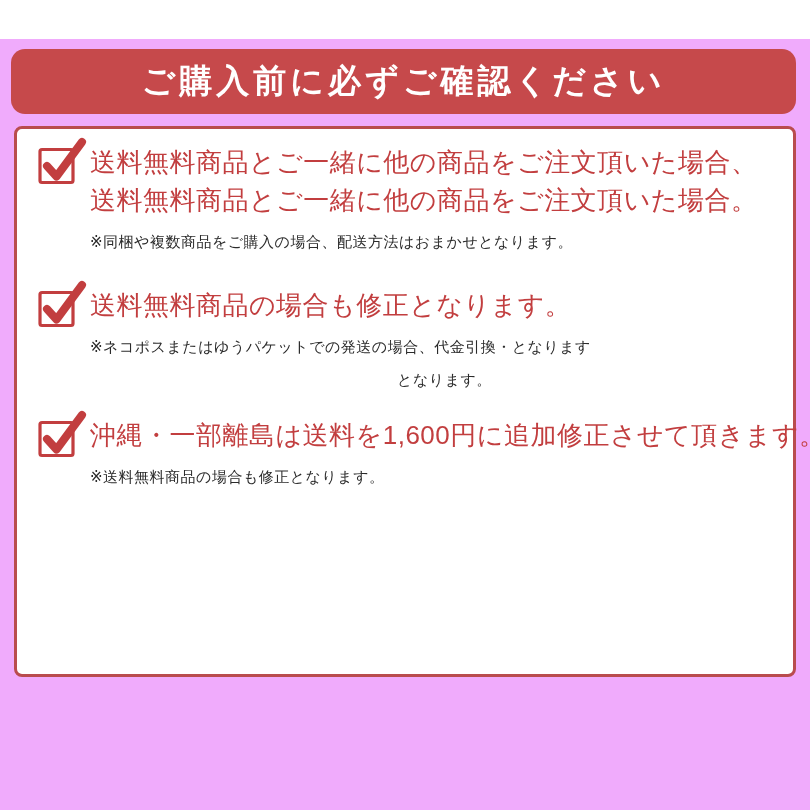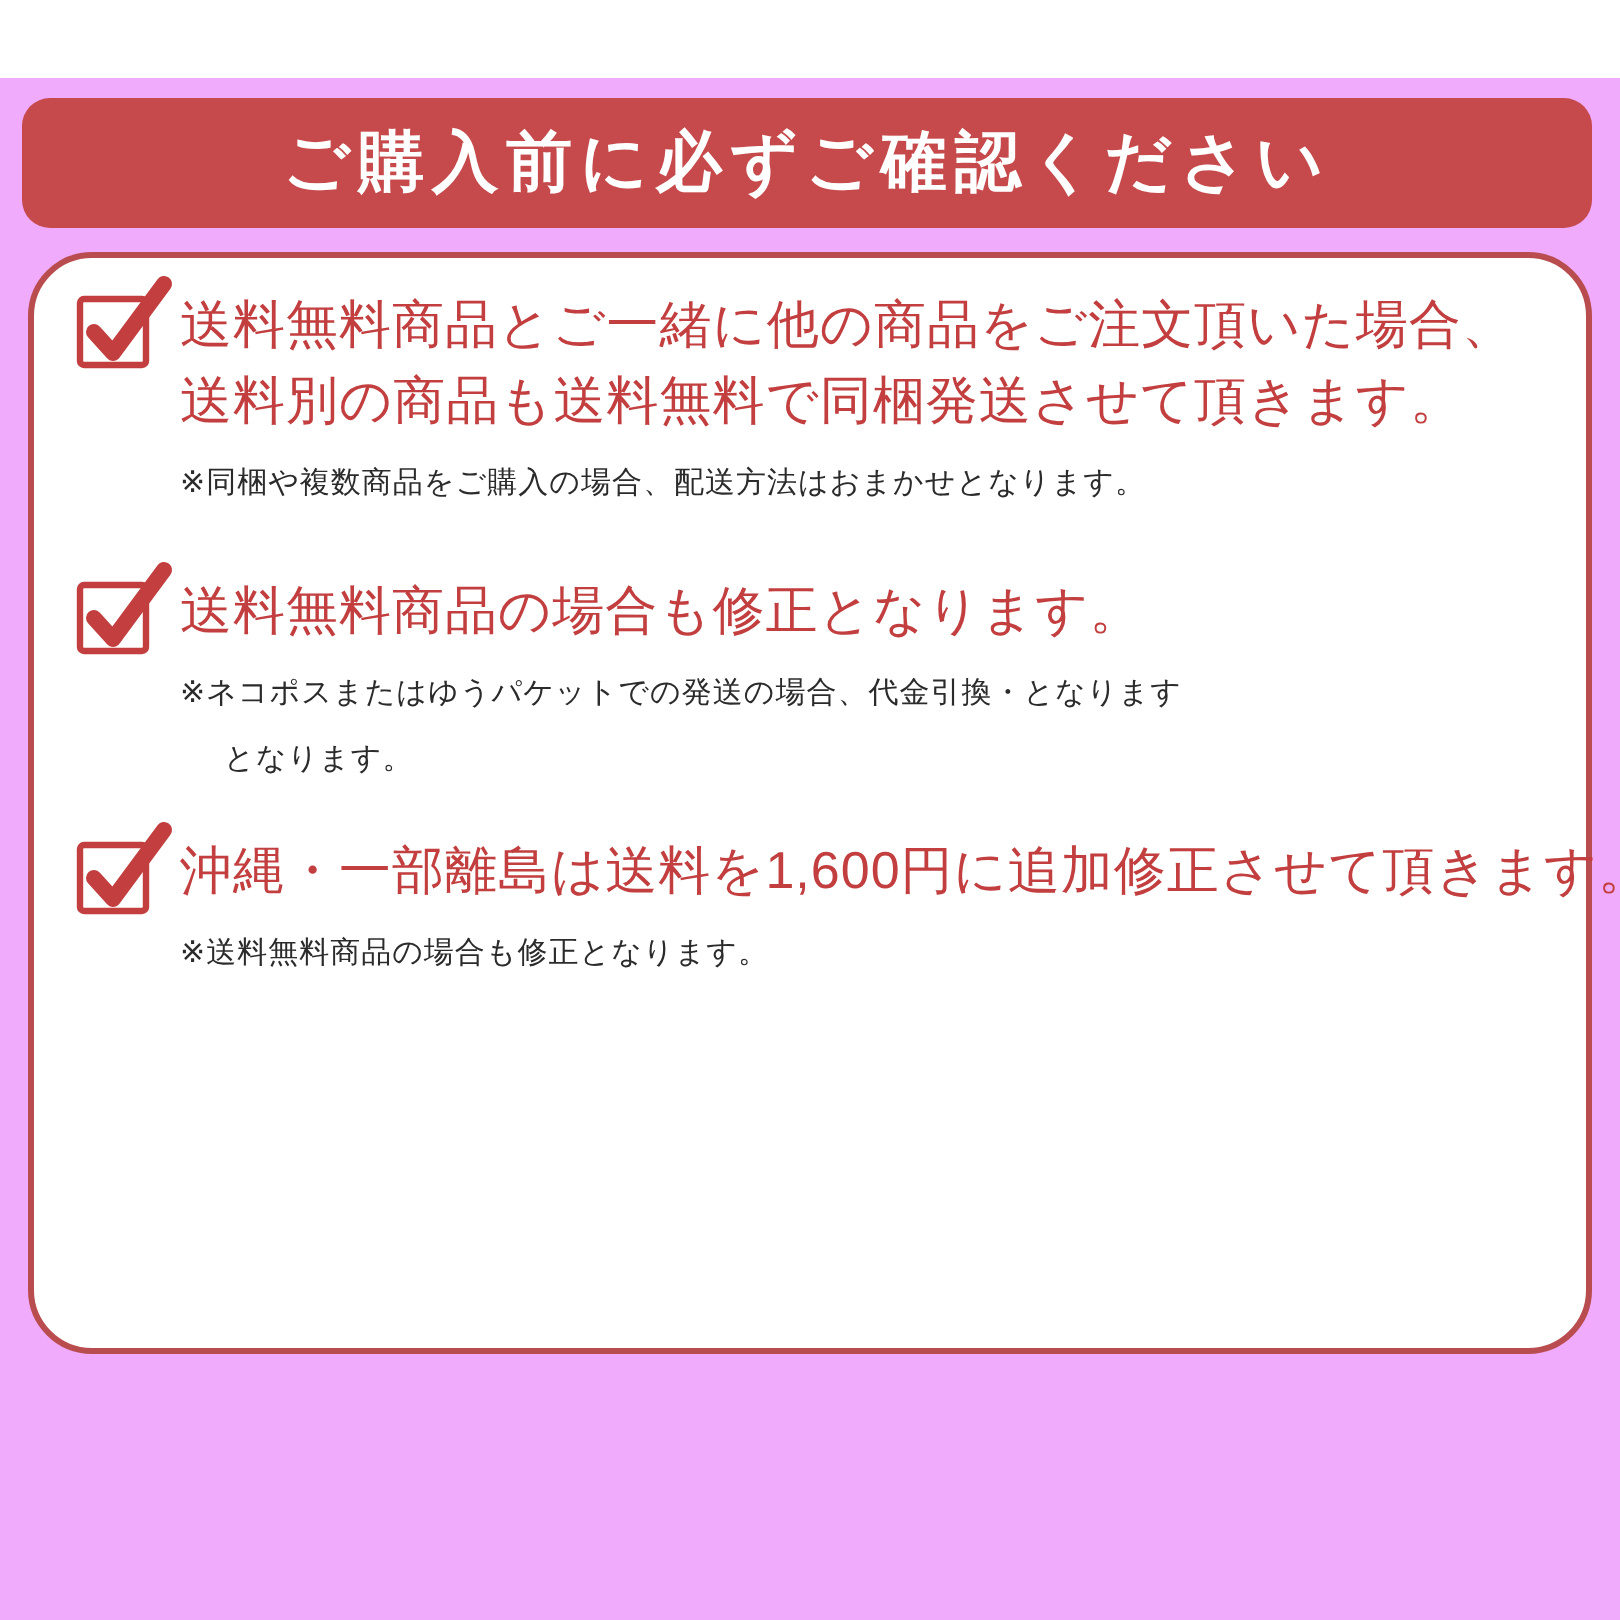--- a/index.html
+++ b/index.html
@@ -36,21 +36,21 @@
     white-space: nowrap;
   }
   .notice-box {
     position: absolute;
     left: 14px;
     top: 87px;
     width: 782px;
     height: 551px;
     box-sizing: border-box;
     border: 3px solid #B94C4E;
-    border-radius: 32px;
+    border-radius: 8px;
     background: #ffffff;
     padding: 14px 16px 0 19px;
   }
   .check-item {
     display: flex;
     align-items: flex-start;
   }
   .check-item.gap1 { margin-bottom: 28px; }
   .check-item.gap2 { margin-bottom: 20px; }
   .checkbox-col {
@@ -79,20 +79,21 @@
   .note-line {
     color: #2B2B2B;
     font-size: 15px;
     font-weight: 400;
     line-height: 33px;
     letter-spacing: 0.5px;
     white-space: nowrap;
   }
   .note-line.indent {
     padding-left: 22px;
+    text-align: center;
   }
 </style>
 </head>
 <body>
 
 <div class="poster">
 
   <div class="banner">
     <span class="banner-title">ご購入前に必ずご確認ください</span>
   </div>
@@ -101,21 +102,21 @@
 
     <div class="check-item gap1">
       <div class="checkbox-col">
         <svg width="52" height="50" viewBox="0 0 52 50">
           <rect x="4" y="13.5" width="33" height="33" rx="2" fill="#ffffff" stroke="#C23E3F" stroke-width="3.2"></rect>
           <path d="M11 30 L20.5 40.5 L46 6" fill="none" stroke="#C23E3F" stroke-width="8" stroke-linecap="round" stroke-linejoin="round"></path>
         </svg>
       </div>
       <div class="item-body">
         <div class="red-line">送料無料商品とご一緒に他の商品をご注文頂いた場合、</div>
-        <div class="red-line">送料別の商品も送料無料で同梱発送させて頂きます。</div>
+        <div class="red-line">送料無料商品とご一緒に他の商品をご注文頂いた場合。</div>
         <div class="note-block">
           <div class="note-line">※同梱や複数商品をご購入の場合、配送方法はおまかせとなります。</div>
         </div>
       </div>
     </div>
 
     <div class="check-item gap2">
       <div class="checkbox-col">
         <svg width="52" height="50" viewBox="0 0 52 50">
           <rect x="4" y="13.5" width="33" height="33" rx="2" fill="#ffffff" stroke="#C23E3F" stroke-width="3.2"></rect>

